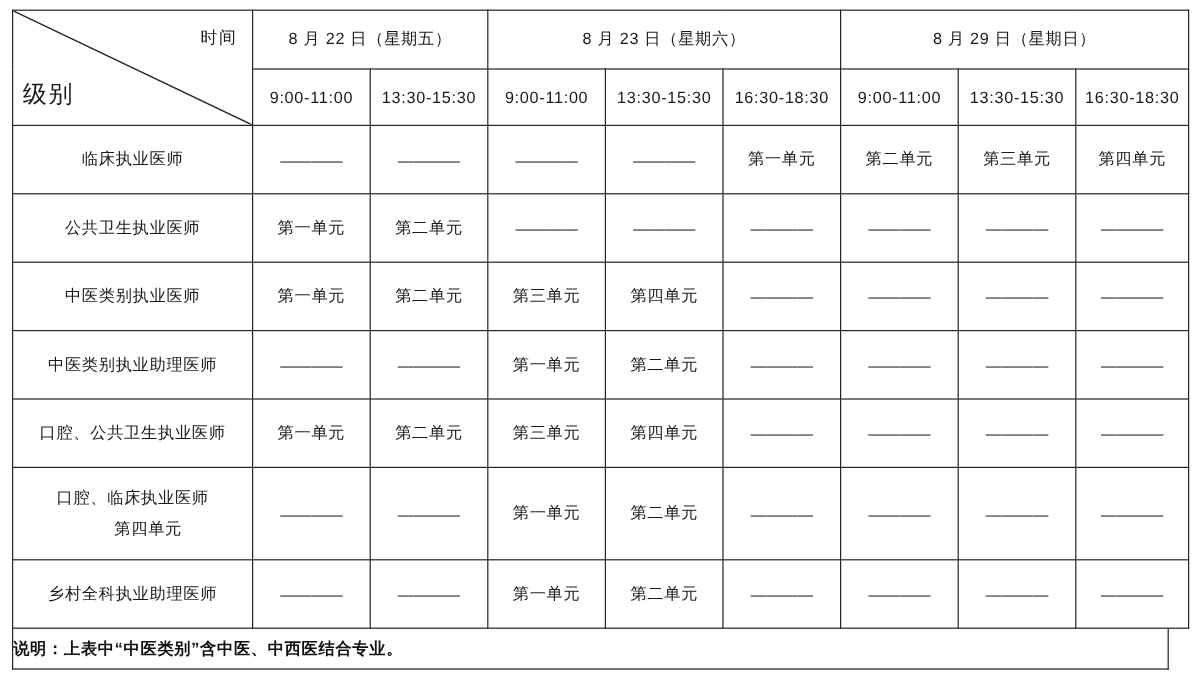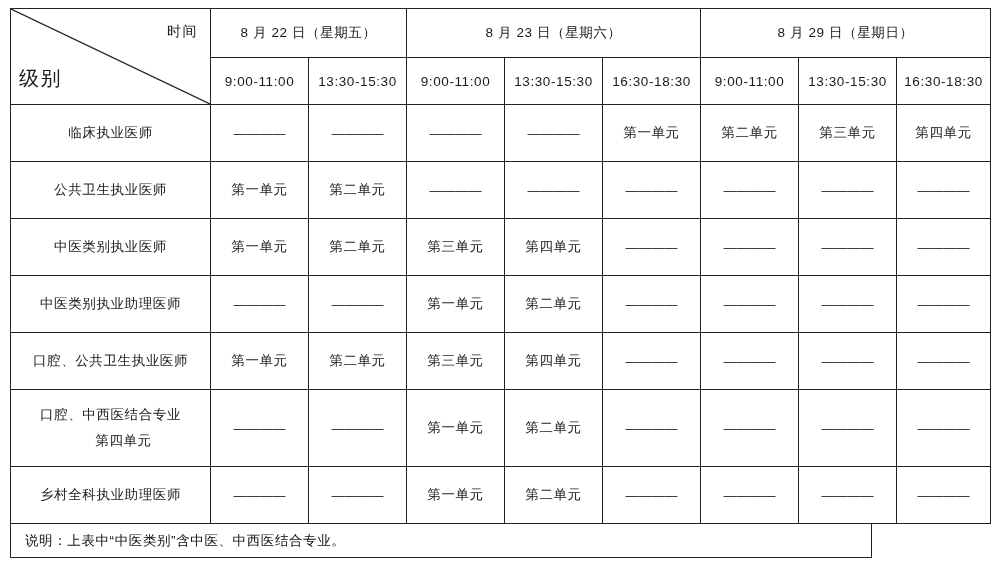--- a/index.html
+++ b/index.html
@@ -87,30 +87,29 @@
   }
   td.cell {
     font-size: 13px;
     letter-spacing: 0.8px;
   }
   td.cell.dash {
     letter-spacing: 0px;
     font-size: 13px;
   }
   .note {
-    width: 862px;
+    width: 964px;
     box-sizing: border-box;
     border: 1px solid #222;
     border-top: none;
     height: 34px;
     line-height: 34px;
-    padding-left: 14px;
     font-size: 13.5px;
     letter-spacing: 0.6px;
-    font-weight: normal;
+    font-weight: bold;
     color: #111;
   }
   .rowlabel-line { display: block; }
   .rowlabel-line.indent { padding-left: 26px; }
 </style>
 </head>
 <body>
 
 <div id="sheet">
 
@@ -207,21 +206,21 @@
         <td class="cell">第三单元</td>
         <td class="cell">第四单元</td>
         <td class="cell dash">————</td>
         <td class="cell dash">————</td>
         <td class="cell dash">————</td>
         <td class="cell dash">————</td>
       </tr>
 
       <tr>
         <td class="rowlabel two-line">
-          <span class="rowlabel-line">口腔、中西医结合专业</span>
+          <span class="rowlabel-line">口腔、临床执业医师</span>
           <span class="rowlabel-line indent">第四单元</span>
         </td>
         <td class="cell dash">————</td>
         <td class="cell dash">————</td>
         <td class="cell">第一单元</td>
         <td class="cell">第二单元</td>
         <td class="cell dash">————</td>
         <td class="cell dash">————</td>
         <td class="cell dash">————</td>
         <td class="cell dash">————</td>

